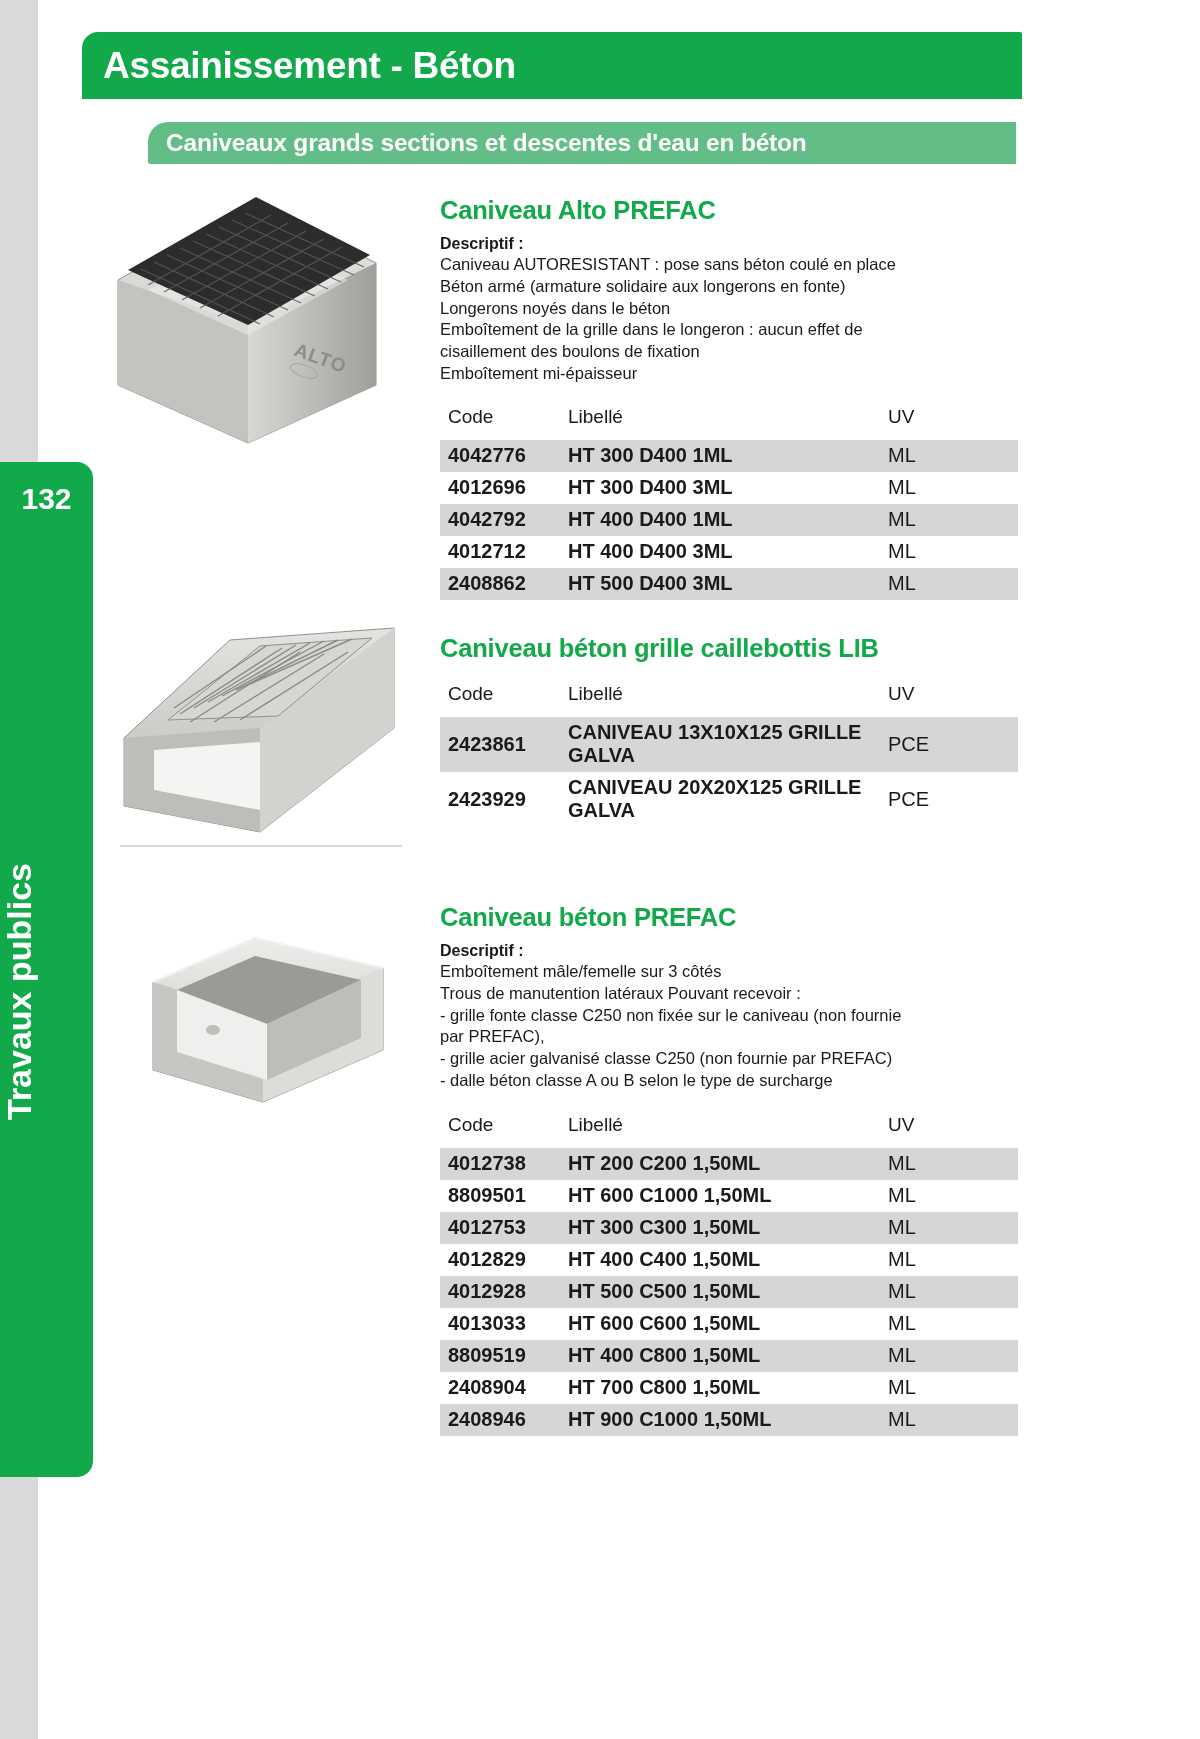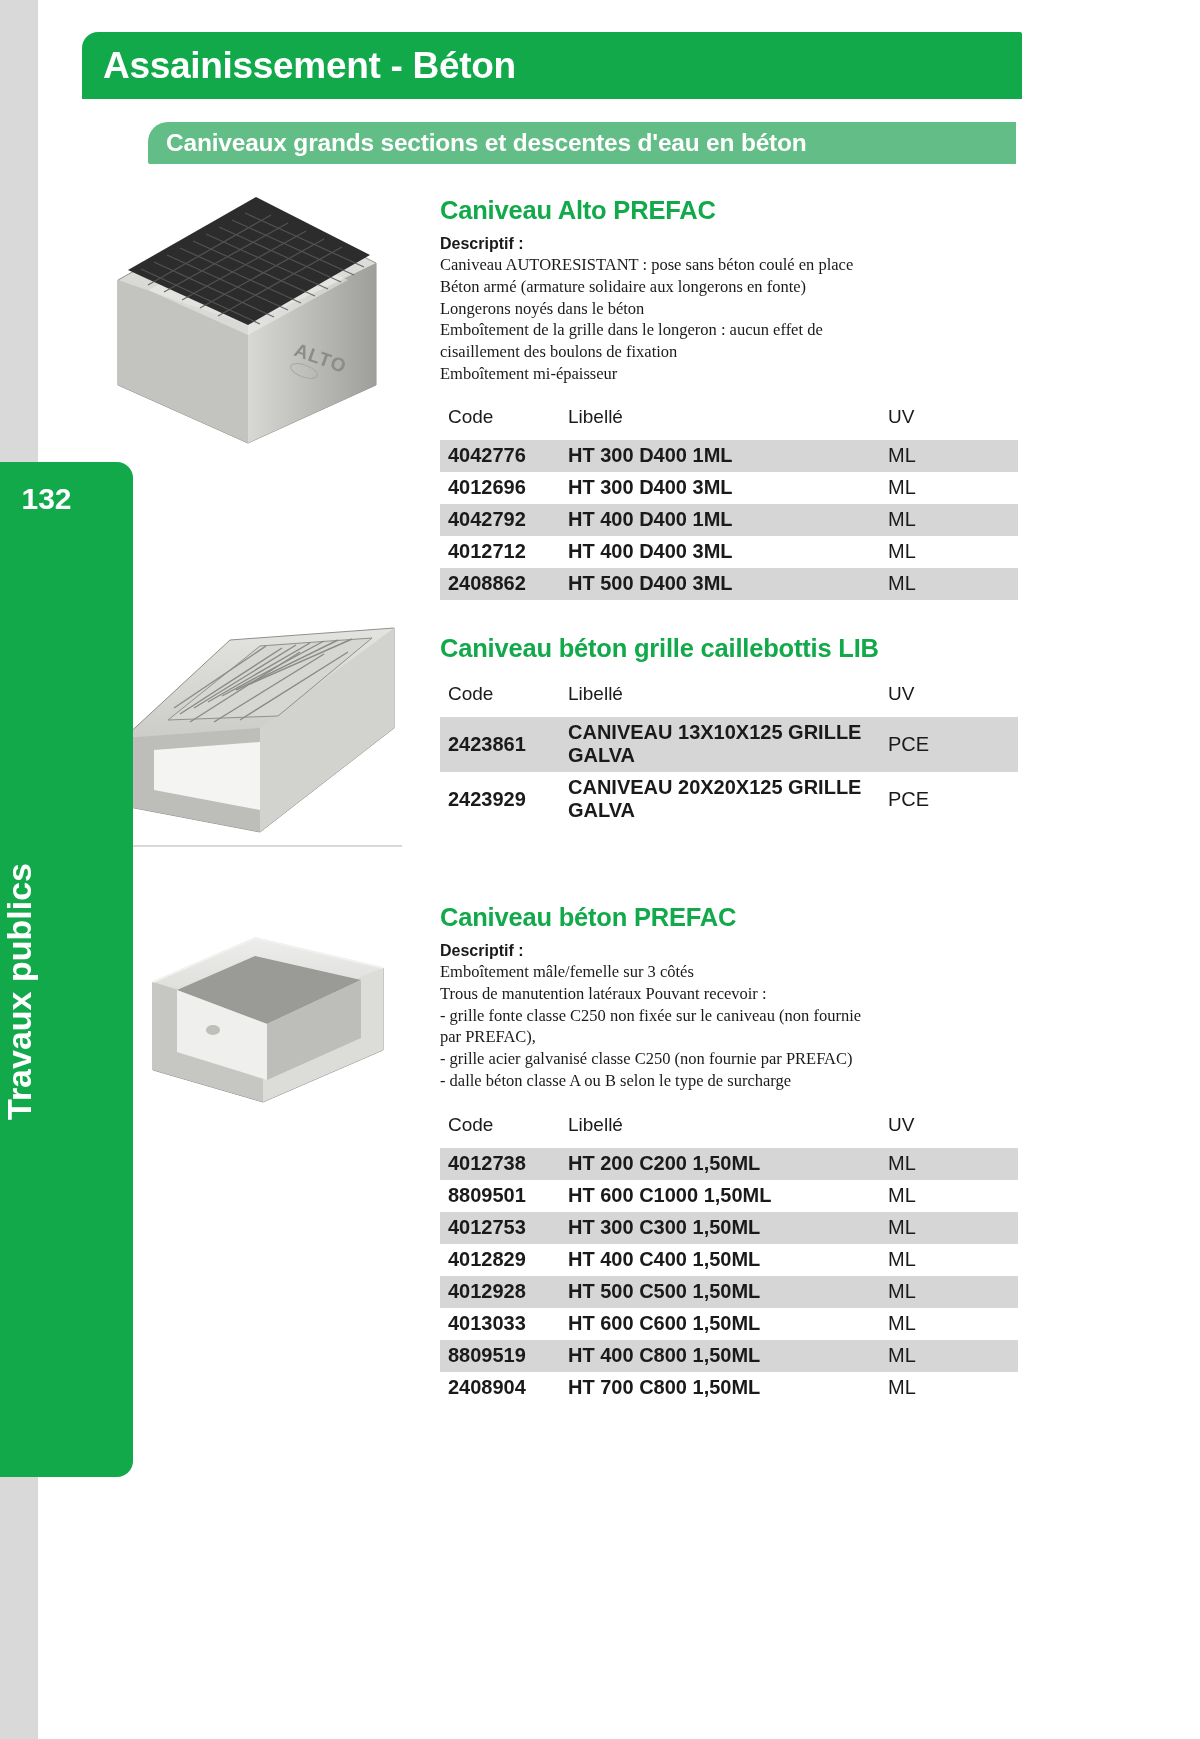--- a/index.html
+++ b/index.html
@@ -39,21 +39,20 @@
   .side-tab {
     position: absolute;
     left: 0px;
     top: 462px;
     width: 93px;
     height: 1015px;
     background: #11a94a;
     border-top-right-radius: 16px;
     border-bottom-right-radius: 16px;
     z-index: 6;
-    padding-left: 40px;
   }
   .side-tab-page {
     position: absolute;
     top: 20px;
     left: 0;
     width: 93px;
     text-align: center;
     color: #ffffff;
     font-size: 30px;
     font-weight: bold;
@@ -134,21 +133,20 @@
     font-weight: bold;
     color: #1a1a1a;
     margin: 0 0 1px 0;
   }
   .desc-body {
     font-size: 16.5px;
     color: #1a1a1a;
     line-height: 1.32;
     white-space: pre-line;
     margin: 0;
-    font-family: Liberation Serif, serif;
   }
 
   
   table.codes {
     border-collapse: collapse;
     width: 578px;
     table-layout: fixed;
   }
   table.codes th {
     font-size: 19px;
@@ -429,20 +427,25 @@
         <tr class="alt">
           <td class="c-code">8809519</td>
           <td class="c-lib">HT 400 C800 1,50ML</td>
           <td class="c-uv">ML</td>
         </tr>
         <tr>
           <td class="c-code">2408904</td>
           <td class="c-lib">HT 700 C800 1,50ML</td>
           <td class="c-uv">ML</td>
         </tr>
+        <tr class="alt">
+          <td class="c-code">2408946</td>
+          <td class="c-lib">HT 900 C1000 1,50ML</td>
+          <td class="c-uv">ML</td>
+        </tr>
       </tbody>
     </table>
   </div>
 
 </div>
 
 <div class="side-tab">
   <div class="side-tab-page">132</div>
   <div class="side-tab-label">Travaux publics</div>
 </div>

